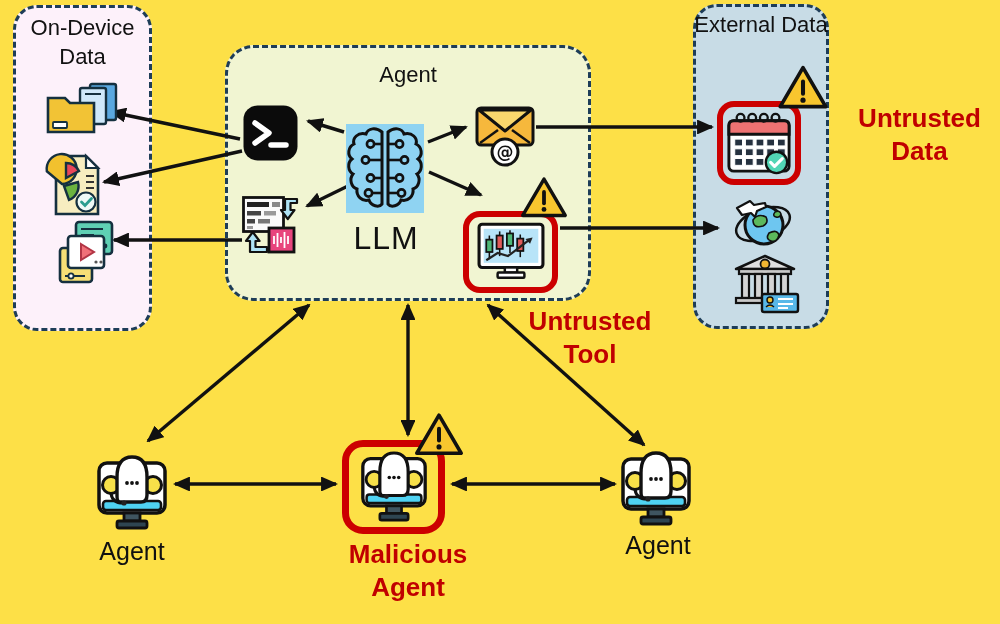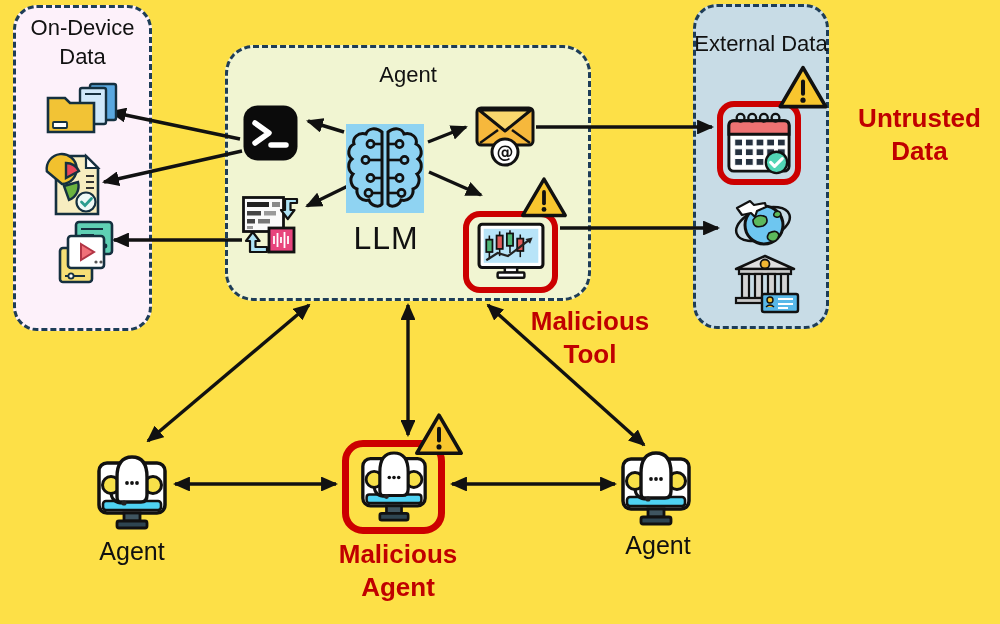--- a/index.html
+++ b/index.html
@@ -55,21 +55,21 @@
       <line x1="309" y1="305" x2="148" y2="441" marker-start="url(#ah)" marker-end="url(#ah)"></line>
       <line x1="408" y1="305" x2="408" y2="435" marker-start="url(#ah)" marker-end="url(#ah)"></line>
       <line x1="488" y1="305" x2="644" y2="445" marker-start="url(#ah)" marker-end="url(#ah)"></line>
       <line x1="175" y1="484" x2="336" y2="484" marker-start="url(#ah)" marker-end="url(#ah)"></line>
       <line x1="452" y1="484" x2="615" y2="484" marker-start="url(#ah)" marker-end="url(#ah)"></line>
     </g>
   </svg>
 
   <div class="t t-panel" style="left:13px;top:13px;width:139px;">On-Device Data</div>
   <div class="t t-panel" style="left:225px;top:60px;width:366px;">Agent</div>
-  <div class="t t-panel" style="left:693px;top:29px;width:136px;">External Data</div>
+  <div class="t t-panel" style="left:693px;top:10px;width:136px;">External Data</div>
 
   <div class="icon" style="left:44px;top:82px;width:78px;height:54px;">
     <svg viewBox="0 0 78 54">
       <rect x="46" y="2" width="26" height="36" rx="2" fill="#5aa8e0" stroke="#15303f" stroke-width="2.4"></rect>
       <rect x="36" y="6" width="26" height="36" rx="2" fill="#cfe8fa" stroke="#15303f" stroke-width="2.4"></rect>
       <line x1="41" y1="12" x2="57" y2="12" stroke="#15303f" stroke-width="2"></line>
       <path d="M4,16 h17 l5,5 h24 v29 h-46 z" fill="#f2c335" stroke="#15303f" stroke-width="2.6"></path>
       <rect x="9" y="40" width="14" height="6" rx="1" fill="#fff" stroke="#15303f" stroke-width="1.8"></rect>
     </svg>
   </div>
@@ -308,18 +308,18 @@
   <div class="warn" style="left:413px;top:412px;width:52px;height:46px;">
     <svg viewBox="0 0 64 58" style="width:100%;height:100%;display:block;">
       <path d="M32,4 L60,52 H4 Z" fill="#f8c62e" stroke="#111" stroke-width="4.5" stroke-linejoin="round"></path>
       <line x1="32" y1="21" x2="32" y2="36" stroke="#111" stroke-width="5" stroke-linecap="round"></line>
       <circle cx="32" cy="44" r="3.2" fill="#111"></circle>
     </svg>
   </div>
 
   <div class="t t-llm" style="left:345px;top:220px;width:82px;">LLM</div>
   <div class="t t-red" style="left:837px;top:102px;width:165px;">Untrusted Data</div>
-  <div class="t t-red" style="left:516px;top:305px;width:148px;">Malicious Tool</div>
+  <div class="t t-red" style="left:516px;top:305px;width:148px;">Untrusted Tool</div>
   <div class="t t-node" style="left:82px;top:537px;width:100px;">Agent</div>
-  <div class="t t-red" style="left:332px;top:538px;width:132px;">Malicious Agent</div>
+  <div class="t t-red" style="left:342px;top:538px;width:132px;">Malicious Agent</div>
   <div class="t t-node" style="left:608px;top:531px;width:100px;">Agent</div>
 
 </div>
 
 </body></html>

